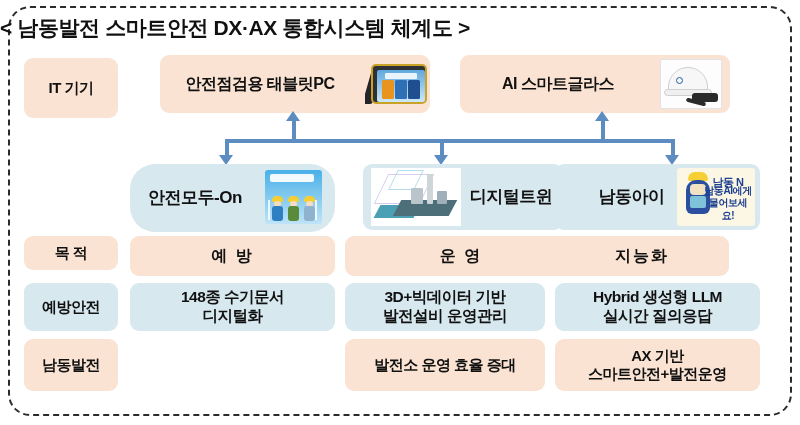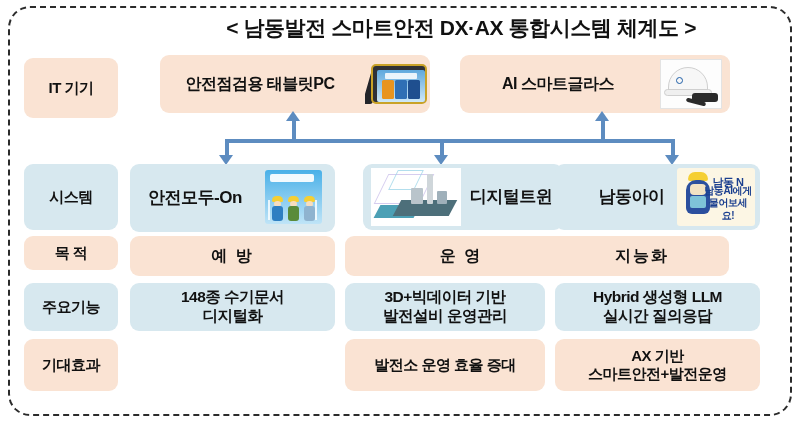--- a/index.html
+++ b/index.html
@@ -19,21 +19,21 @@
     left: 8px; top: 6px;
     width: 784px; height: 410px;
     border: 2px dashed #2b2b2b;
     border-radius: 22px;
     pointer-events: none;
   }
   .title {
     position: absolute;
     left: 0; top: 14px;
     width: 696px;
-    text-align: right;
+    text-align: left;
     font-size: 21px;
     font-weight: bold;
     letter-spacing: -0.4px;
     color: #111111;
     white-space: nowrap;
   }
   .box {
     position: absolute;
     border-radius: 9px;
     display: flex;
@@ -275,31 +275,28 @@
 
 <div id="diagram">
 
   <div class="frame"></div>
 
   <div class="title">&lt; 남동발전 스마트안전 DX·AX 통합시스템 체계도 &gt;</div>
 
   <div class="box peach row-label" style="left:24px; top:58px; width:94px; height:60px;">
     <span>IT 기기</span>
   </div>
-  <div class="box blue row-label" style="left:24px; top:164px; width:94px; height:66px;">
-    <span>시스템</span>
-  </div>
   <div class="box peach row-label" style="left:24px; top:236px; width:94px; height:34px;">
     <span>목 적</span>
   </div>
   <div class="box blue row-label" style="left:24px; top:283px; width:94px; height:48px;">
-    <span>주요기능</span>
+    <span>예방안전</span>
   </div>
   <div class="box peach row-label" style="left:24px; top:339px; width:94px; height:52px;">
-    <span>기대효과</span>
+    <span>남동발전</span>
   </div>
 
   <div class="box peach dev-box" style="left:160px; top:55px; width:270px; height:58px;">
     <span class="dev-text" style="width:200px;">안전점검용 태블릿PC</span>
     <div class="art" style="left:205px; top:5px; width:68px; height:48px;">
       <div class="tablet-stand"></div>
       <div class="tablet-body">
         <div class="tablet-screen">
           <div class="tlogo"></div>
           <div class="tcard c1"></div>
@@ -332,21 +329,21 @@
 
   <div class="conn conn-v" style="left:225px; top:139px; height:18px;"></div>
   <div class="arrow-dn" style="left:219px; top:155px;"></div>
 
   <div class="conn conn-v" style="left:440px; top:139px; height:18px;"></div>
   <div class="arrow-dn" style="left:434px; top:155px;"></div>
 
   <div class="conn conn-v" style="left:671px; top:139px; height:18px;"></div>
   <div class="arrow-dn" style="left:665px; top:155px;"></div>
 
-  <div class="box blue sys-box" style="left:130px; top:164px; width:205px; height:68px;">
+  <div class="box blue sys-box" style="left:130px; top:164px; width:205px; height:68px;border-radius:25px;">
     <span class="sys-text" style="width:130px;">안전모두-On</span>
     <div class="art" style="left:135px; top:6px; width:57px; height:54px; border-radius:3px;">
       <div class="poster">
         <div class="poster-band"></div>
         <div class="turbine t1"></div>
         <div class="turbine t2"></div>
         <div class="worker w1">
           <div class="hat"></div>
           <div class="head"></div>
           <div class="body"></div>

